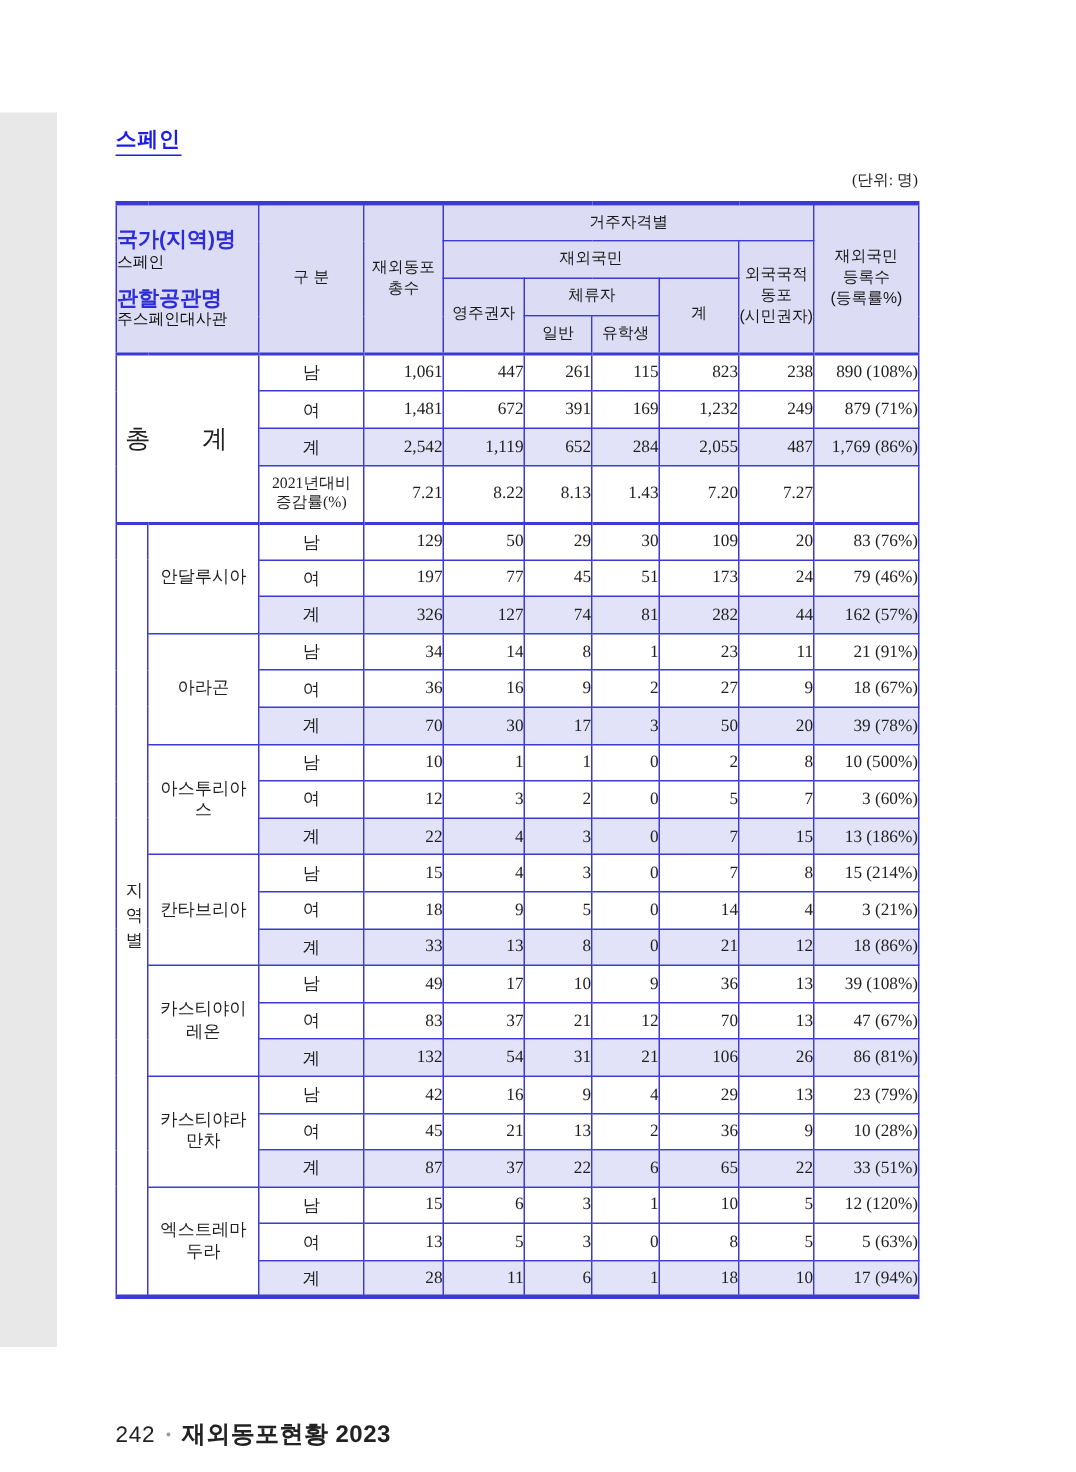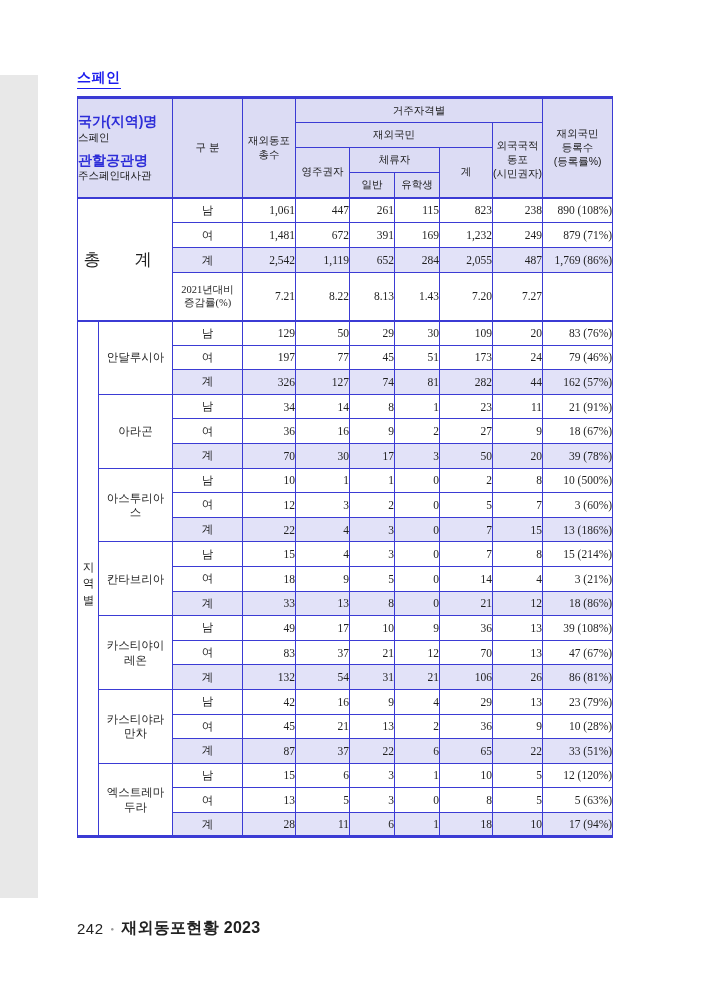--- a/index.html
+++ b/index.html
@@ -5,21 +5,21 @@
   :root{
     --bd:#3b3bd4; --hdf:#dcdcf4; --hl:#e2e2f8; --accent:#1c1cee;
     --lbl:#2d2dd8; --strip:#e8e8e8; --txt:#1f1f1f;
   }
   html,body{margin:0;padding:0;}
   body{
     width:717px;height:981px;background:#ffffff;position:relative;overflow:hidden;
     font-family:"Liberation Serif","DejaVu Serif",serif;color:var(--txt);
   }
   .gray-strip{position:absolute;left:0;top:75px;width:38px;height:823px;background:var(--strip);}
-  .content{position:absolute;left:77px;top:68px;width:535px;}
+  .content{position:absolute;left:77px;top:84px;width:535px;}
   .title{
     font-family:"Liberation Sans","DejaVu Sans",sans-serif;font-size:14px;font-weight:bold;
     color:var(--accent);margin:0;display:inline-block;border-bottom:1.5px solid var(--accent);
     padding-bottom:1px;letter-spacing:.5px;
   }
   .unit-note{text-align:right;font-size:10.5px;margin-top:9px;color:#222;}
   table.stat-table{
     border-collapse:collapse;table-layout:fixed;width:535px;margin-top:7px;
     border-top:3px solid var(--bd);border-bottom:3px solid var(--bd);
   }
@@ -40,37 +40,38 @@
   .lbl{text-align:center;}
   .total-lbl{letter-spacing:15px;padding-left:15px;font-size:17px;}
   .axis{width:21px;}
   .vert{writing-mode:vertical-rl;text-orientation:upright;letter-spacing:5px;display:inline-block;}
   .region{line-height:1.25;text-align:center;}
   .gubun{text-align:center;}
   .num{text-align:right;padding-right:5px;}
   .pctnum{text-align:right;padding-right:14px;}
   .small2 .line{font-size:10.5px;line-height:1.25;}
   .hl{background:var(--hl) !important;}
-  tr.r25{height:25px;} tr.r38{height:48px;margin-top:16px;} tr.r24{height:24.6px;}
+  tr.r25{height:25px;} tr.r38{height:38px;margin-top:16px;} tr.r24{height:24.6px;}
   .footer{
     margin-top:80px;font-family:"Liberation Sans","DejaVu Sans",sans-serif;
     display:flex;align-items:center;gap:7px;
   }
   .page-num{font-size:15px;color:#222;letter-spacing:.5px;}
   .dot{font-size:6px;color:#9a9a9a;line-height:1;}
   .book{font-size:16px;font-weight:bold;color:#222;letter-spacing:.3px;}
 </style>
 </head>
 <body>
 
 <div class="page">
   <div class="gray-strip"></div>
   <div class="content">
 
     <h1 class="title">스페인</h1>
+    <div class="unit-note">(단위: 명)</div>
 
     <table class="stat-table">
       <colgroup>
         <col style="width:21px">
           <col style="width:74px">
           <col style="width:70px">
         <col style="width:53px">
           <col style="width:54px">
           <col style="width:45px">
         <col style="width:45px">

